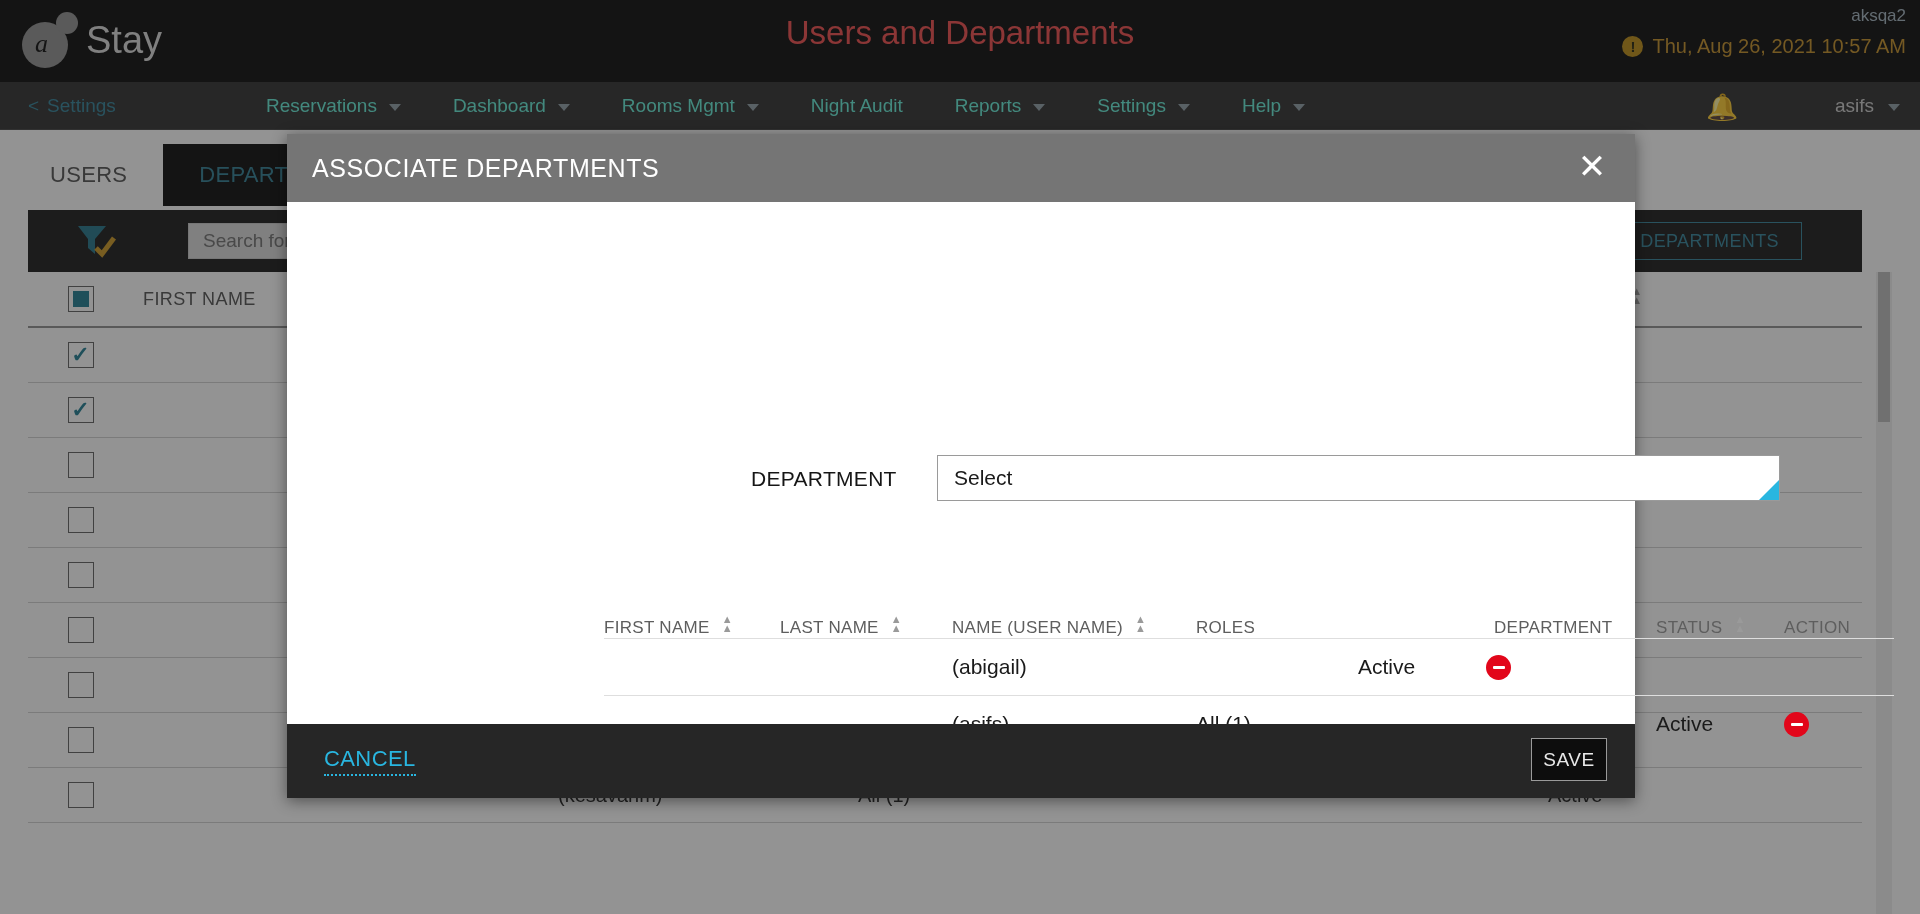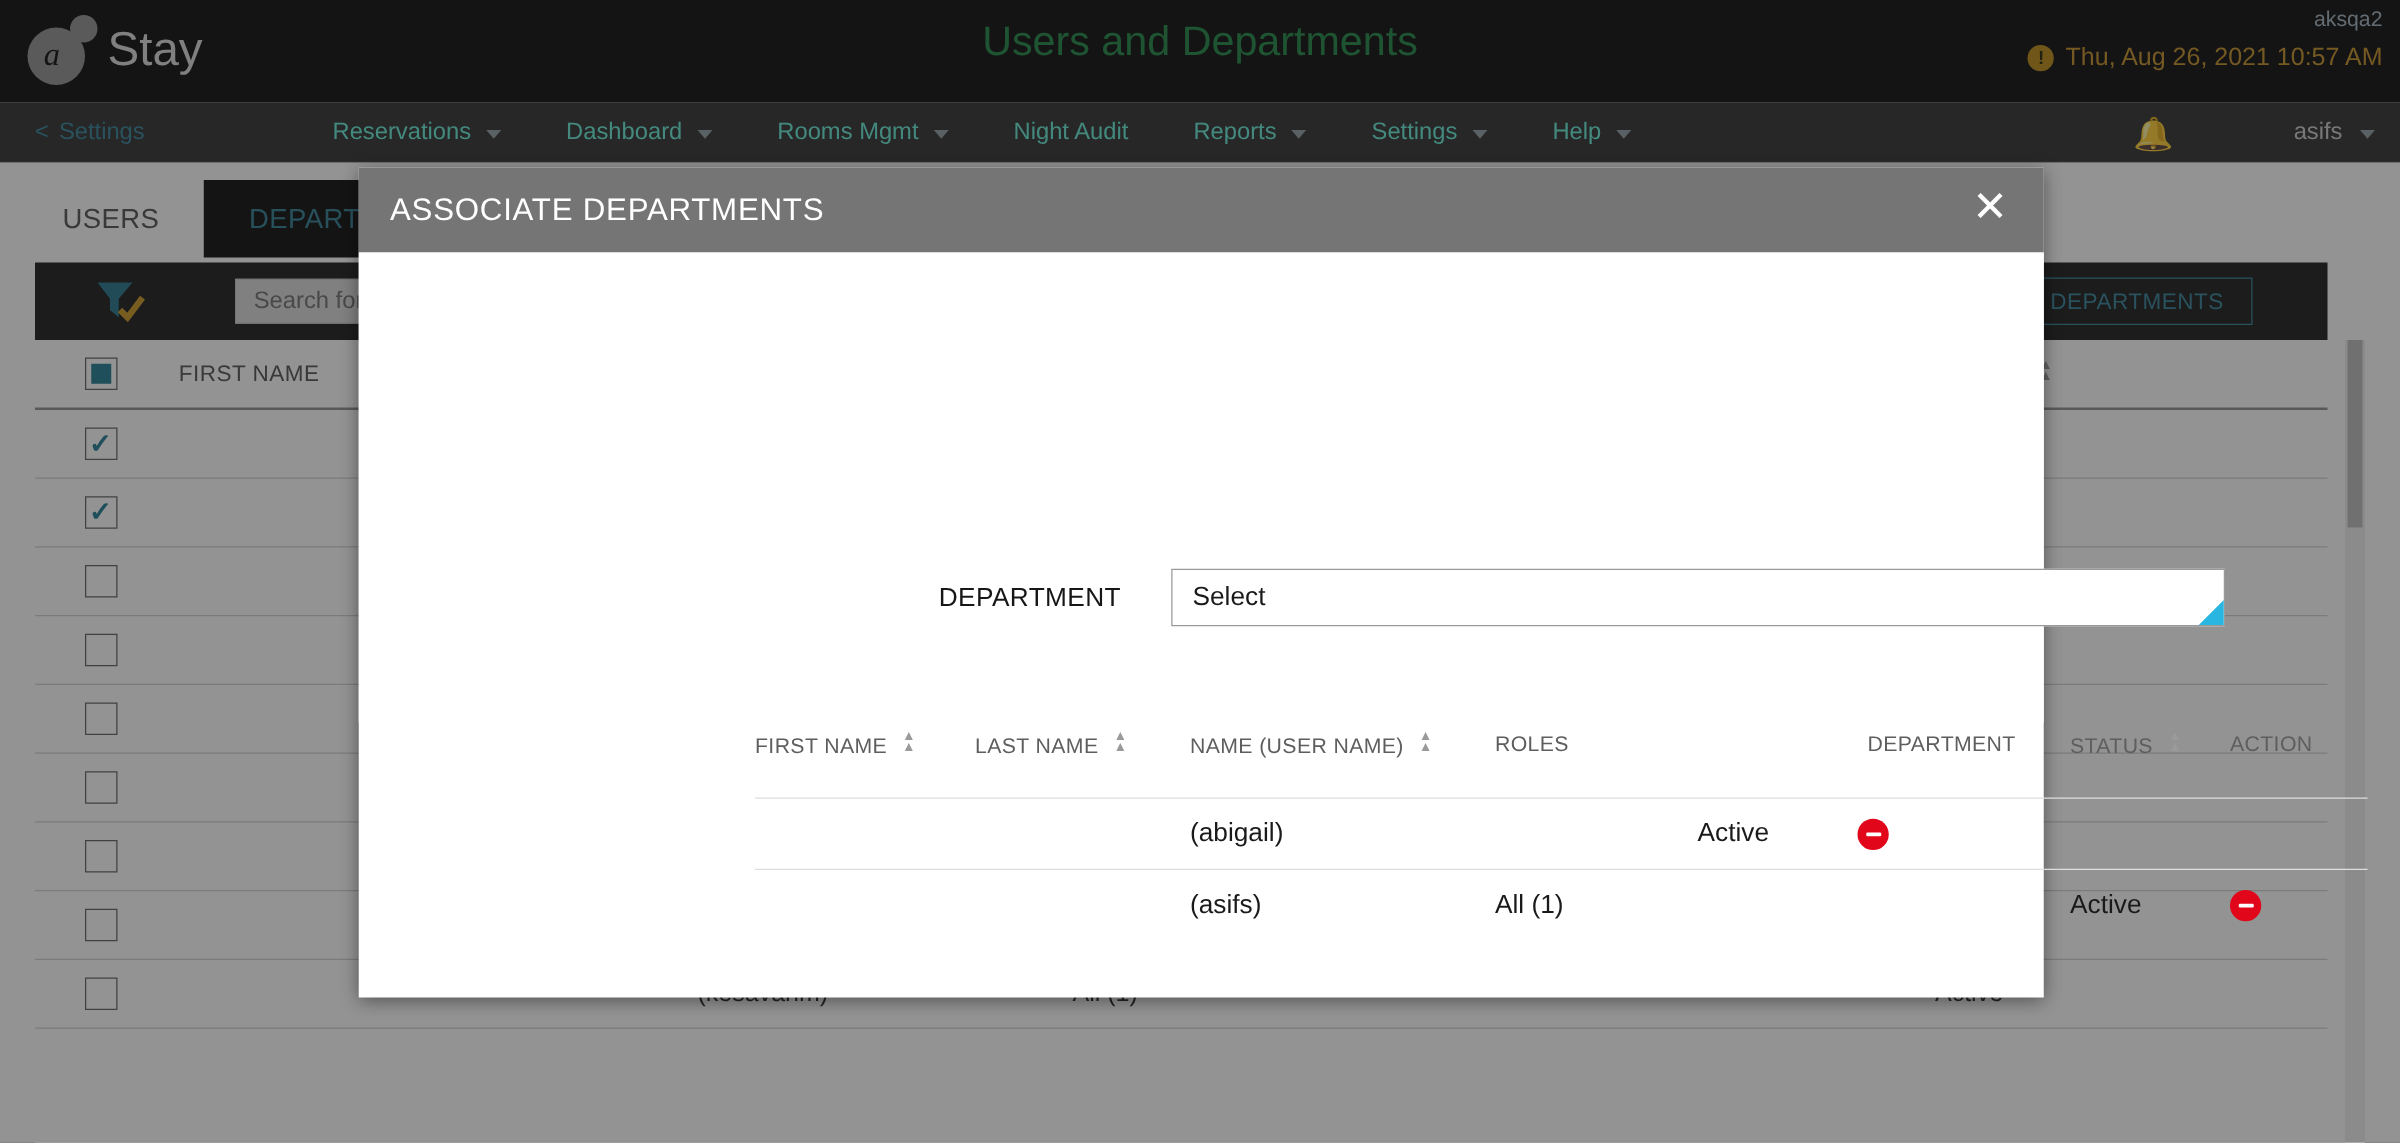--- a/index.html
+++ b/index.html
@@ -36,21 +36,21 @@
     position: absolute; left: 13px; top: 19px;
     font-size: 26px; color: #000; font-style: italic;
     font-family: "Liberation Serif", serif; line-height: 1;
   }
   .logo-text {
     font-size: 38px; color: #d9d9d9; letter-spacing: 0px;
     font-family: "Liberation Sans", sans-serif;
   }
   .page-title {
     position: absolute; left: 0; top: 14px; width: 1920px;
-    text-align: center; font-size: 33px; color: #15803d;
+    text-align: center; font-size: 33px; color: #ef4444;
     font-family: "Liberation Sans", sans-serif;
   }
   .user-id {
     position: absolute; right: 14px; top: 6px;
     font-size: 17px; color: #9fb0bd; margin-left: 40px;
   }
   .datetime-row {
     position: absolute; right: 14px; top: 35px;
     display: flex; align-items: center; gap: 9px;
   }
@@ -200,21 +200,21 @@
     font-size: 21px; color: #1a1a1a;
   }
   .dept-tri {
     position: absolute; right: 0; bottom: 0;
     width: 0; height: 0;
     border-left: 20px solid transparent; border-bottom: 20px solid #29b6e0;
   }
 
   .m-table { position: absolute; left: 317px; top: 384px; width: 1290px; }
   .m-head {
-    display: flex; align-items: flex-start; height: 52px;
+    display: flex; align-items: flex-end; height: 52px;
     font-size: 17px; color: #5e5e5e; letter-spacing: .3px;
   }
   .m-row {
     display: flex; align-items: center; height: 57px;
     border-top: 1px solid #dedede; font-size: 21px; color: #1a1a1a;
   }
   .mc-first { width: 176px; }
   .mc-last  { width: 172px; }
   .mc-user  { width: 244px; }
   .mc-roles { width: 298px; }
@@ -546,15 +546,19 @@
           <div class="mc-status">Active</div>
           <div class="mc-action">
             <div class="minus-btn">
                 <div class="minus-bar"></div>
               </div>
           </div>
         </div>
       </div>
     </div>
 
+    <div class="modal-foot">
+      <div class="cancel-link">CANCEL</div>
+      <div class="save-btn">SAVE</div>
+    </div>
   </div>
 
 </div>
 
 </body></html>

